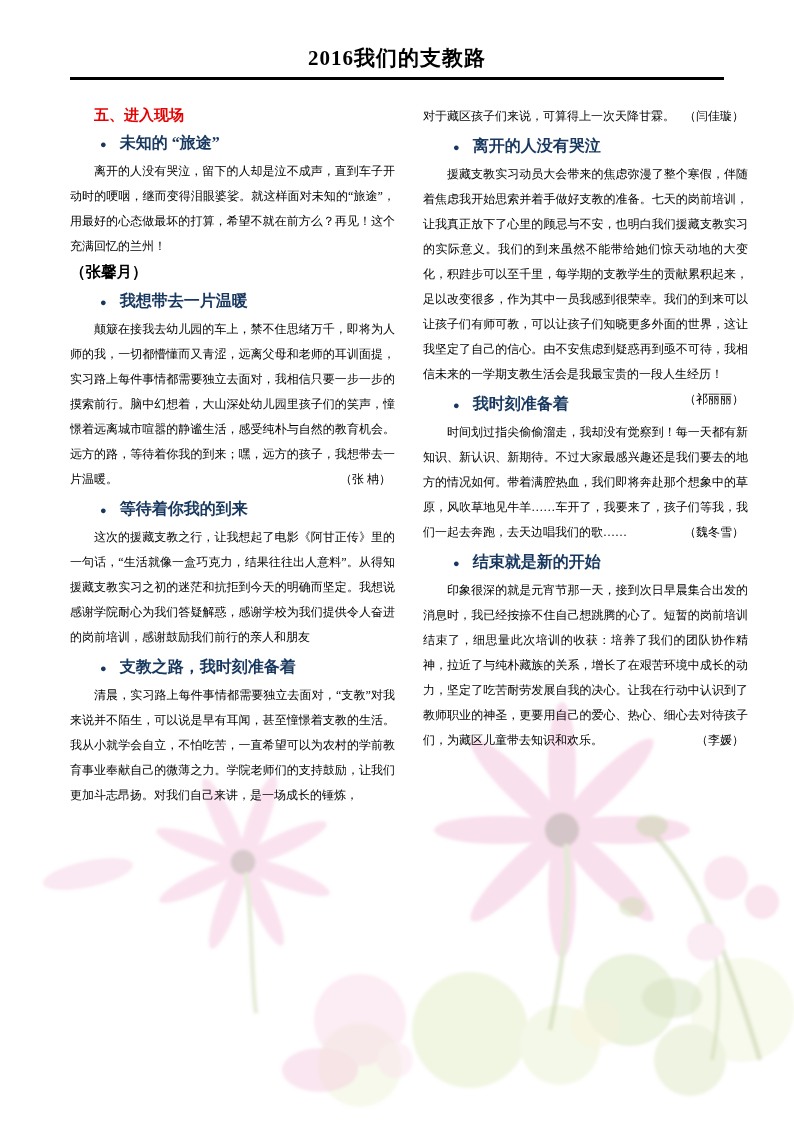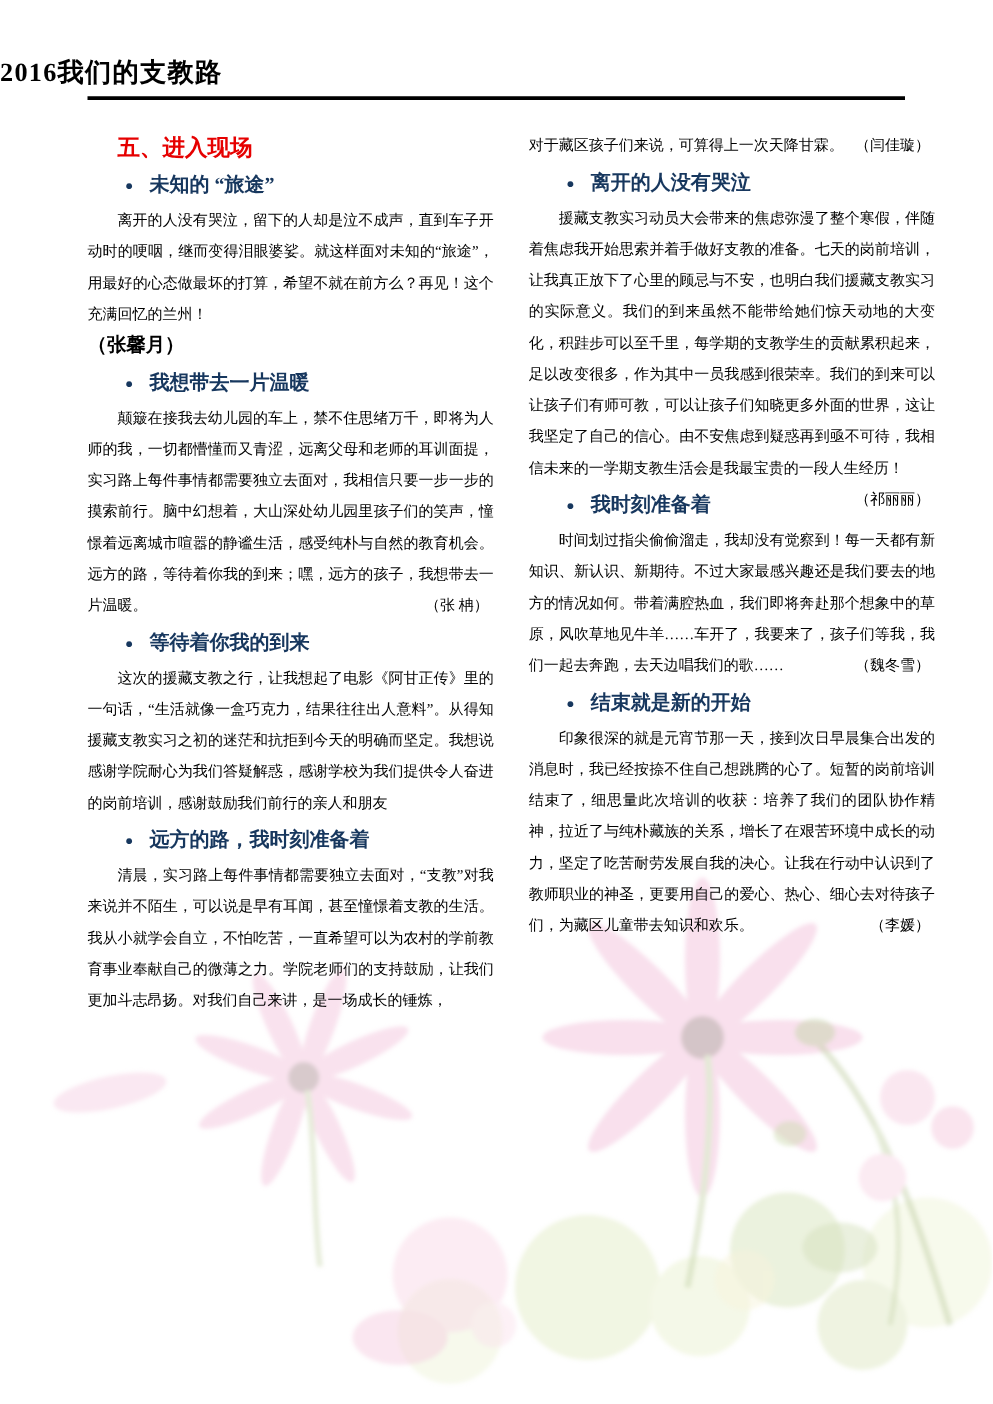--- a/index.html
+++ b/index.html
@@ -6,29 +6,29 @@
   .page{
     position:relative;width:794px;height:1123px;overflow:hidden;background:#ffffff;
     font-family:"Liberation Serif","DejaVu Serif",serif;color:#000;
   }
   
   .bg{position:absolute;inset:0;z-index:0;}
   .bg svg{position:absolute;left:0;top:0;filter:blur(1.5px);}
   .bg .wash{position:absolute;inset:0;background:rgba(255,255,255,0.42);}
   
   .title{
-    position:absolute;top:44px;left:0;right:0;text-align:left;z-index:2;
+    position:absolute;top:44px;left:0;right:0;text-align:center;z-index:2;
     font-size:21px;font-weight:bold;letter-spacing:1px;
   }
   .rule{position:absolute;top:77px;left:70px;width:654px;height:3px;background:#000;z-index:2;}
   
   .cols{position:absolute;top:104px;left:70px;width:678px;display:flex;gap:28px;z-index:1;}
   .col{width:325px;}
   .red-heading{
-    color:#e60000;font-weight:bold;font-size:18px;margin:2px 0 8px 24px;
+    color:#e60000;font-weight:bold;font-size:15px;margin:2px 0 8px 24px;
     font-family:"Liberation Sans","DejaVu Sans",sans-serif;
   }
   .h{
     display:flex;align-items:center;gap:13px;margin:7px 0 5px 30px;
     color:#17375e;font-weight:bold;font-size:16px;
   }
   .h .bullet{font-size:11px;line-height:1;transform:translateY(1px);}
   p.body{margin:0;font-size:12px;line-height:25px;text-align:justify;text-indent:2em;}
   p.no-indent{text-indent:0;}
   .sig-inline{float:right;font-weight:normal;padding-right:4px;}
@@ -134,21 +134,21 @@
         <div class="h">
           <span class="bullet">●</span>
           <span>等待着你我的到来</span>
         </div>
         <p class="body">这次的援藏支教之行，让我想起了电影《阿甘正传》里的一句话，“生活就像一盒巧克力，结果往往出人意料”。从得知援藏支教实习之初的迷茫和抗拒到今天的明确而坚定。我想说感谢学院耐心为我们答疑解惑，感谢学校为我们提供令人奋进的岗前培训，感谢鼓励我们前行的亲人和朋友</p>
       </div>
 
       <div>
         <div class="h">
           <span class="bullet">●</span>
-          <span>远方的路，我时刻准备着</span>
+          <span>支教之路，我时刻准备着</span>
         </div>
         <p class="body">清晨，实习路上每件事情都需要独立去面对，“支教”对我来说并不陌生，可以说是早有耳闻，甚至憧憬着支教的生活。我从小就学会自立，不怕吃苦，一直希望可以为农村的学前教育事业奉献自己的微薄之力。学院老师们的支持鼓励，让我们更加斗志昂扬。对我们自己来讲，是一场成长的锤炼，</p>
       </div>
 
     </div>
 
     <div class="col">
 
       <div>
         <p class="body no-indent"><span>对于藏区孩子们来说，可算得上一次天降甘霖。</span><span class="sig-inline">（闫佳璇）</span></p>

